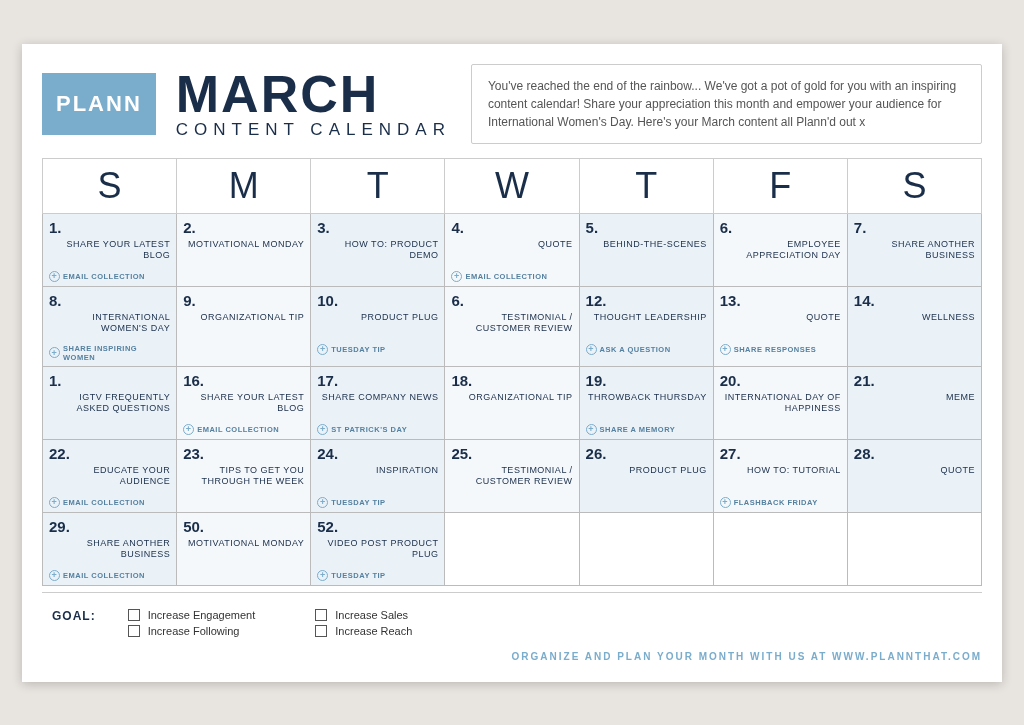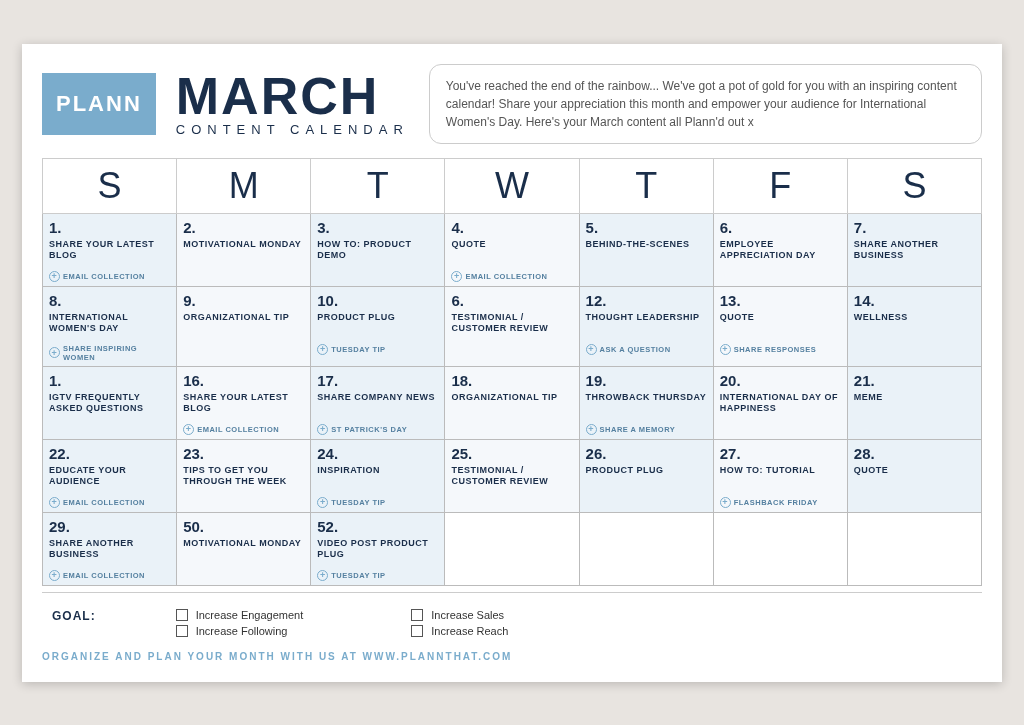--- a/index.html
+++ b/index.html
@@ -38,33 +38,33 @@
       flex: 0 0 auto;
     }
     .title-block .march {
       font-size: 52px;
       font-weight: 900;
       color: #1a2e4a;
       letter-spacing: 2px;
       line-height: 1;
     }
     .title-block .content-calendar {
-      font-size: 13px;
+      font-size: 17px;
       letter-spacing: 6px;
       color: #1a2e4a;
       font-weight: 400;
     }
     .header-desc {
       flex: 1;
       font-size: 12px;
       color: #555;
       line-height: 1.5;
       border: 1px solid #ccc;
       padding: 12px 16px;
-      border-radius: 12px;
+      border-radius: 2px;
     }
 
     
     .calendar {
       width: 100%;
       border-collapse: collapse;
     }
     .calendar th {
       font-size: 36px;
       font-weight: 300;
@@ -89,23 +89,23 @@
       background: #f5f8fb;
     }
     .day-num {
       font-size: 15px;
       font-weight: 600;
       color: #1a2e4a;
       margin-bottom: 3px;
     }
     .day-content {
       font-size: 9px;
-      font-weight: 700;
-      color: #1a2e4a;
-      text-align: left;
+      font-weight: 400;
+      color: #1a2e4a;
+      text-align: right;
       text-transform: uppercase;
       letter-spacing: 0.5px;
       line-height: 1.3;
       margin-bottom: 4px;
       min-height: 28px;
     }
     .day-tag {
       display: flex;
       align-items: center;
       gap: 3px;
@@ -148,31 +148,30 @@
       display: grid;
       grid-template-columns: 1fr 1fr;
       gap: 4px 60px;
     }
     .goal-item {
       display: flex;
       align-items: center;
       gap: 8px;
       font-size: 11px;
       color: #333;
-      margin-left: 48px;
     }
     .goal-checkbox {
       width: 12px;
       height: 12px;
       border: 1.5px solid #555;
       display: inline-block;
       flex-shrink: 0;
     }
     .footer-bottom {
-      text-align: left;
+      text-align: right;
       font-size: 10px;
       color: #7aaccc;
       letter-spacing: 2px;
       margin-top: 8px;
       font-weight: 600;
     }
     .goal-divider {
       border: none;
       border-top: 1px solid #ccc;
       margin: 6px 0 8px 0;

